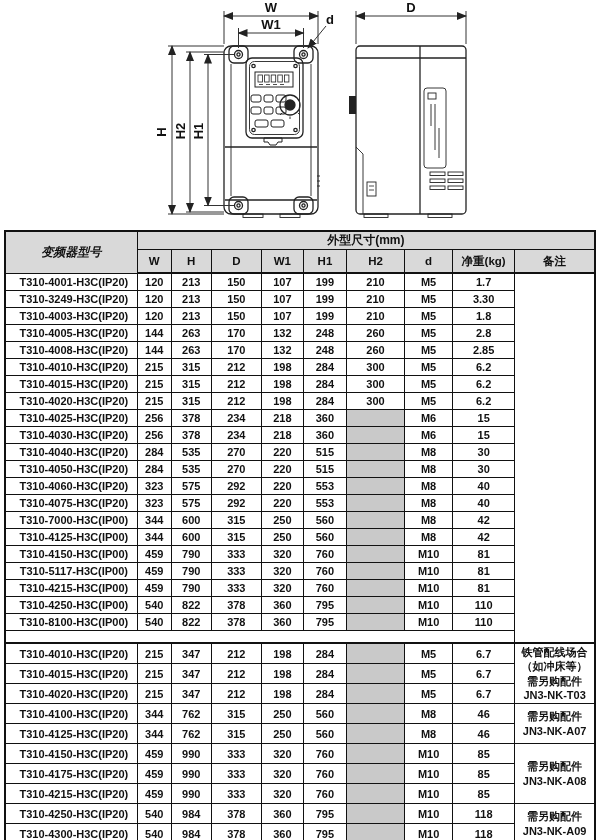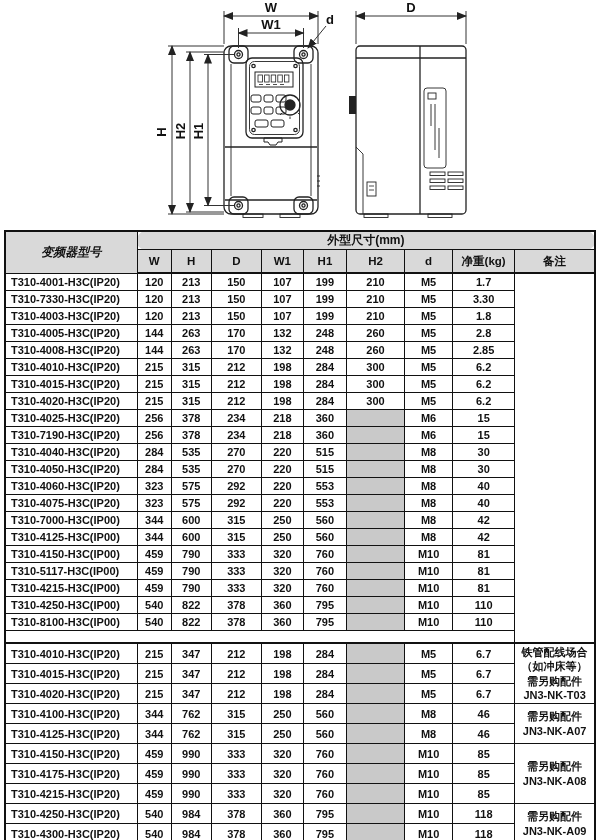--- a/index.html
+++ b/index.html
@@ -14,25 +14,25 @@
 
   table.dim{
     border-collapse:collapse;table-layout:fixed;
     margin-left:4px;width:592px;border:2px solid #111;
   }
   th,td{
     border:1px solid #111;padding:0;text-align:center;
     font-weight:bold;overflow:hidden;white-space:nowrap;
   }
   thead th{background:#d9d9d9;}
-  th.group-h{font-size:12px;height:15px;border-radius:9px;}
+  th.group-h{font-size:12px;height:15px;}
   th.model-h{font-size:12px;font-style:italic;}
   tr.subhead th{font-size:11.5px;height:22px;border-bottom:2px solid #111;}
   td{font-size:11px;height:16px;}
-  td.model{text-align:left;padding-left:5px;}
+  td.model{text-align:center;padding-left:5px;}
   td.empty-gray{background:#c9c9c9;}
   td.remark{font-size:11px;line-height:1.3;white-space:normal;vertical-align:middle;}
   tr.sep td{height:11px;border-top:1px solid #111;border-bottom:none;border-right:none;}
   tr.sec2-start td{border-top:2px solid #111;}
   tr.s2 td{height:19px;}
 </style>
 </head>
 <body>
 
 <div class="diagram-wrap">
@@ -227,21 +227,21 @@
         <td>213</td>
         <td>150</td>
         <td>107</td>
         <td>199</td>
         <td>210</td>
         <td>M5</td>
         <td>1.7</td>
         <td class="remark" rowspan="22"></td>
       </tr>
       <tr>
-        <td class="model">T310-7330-H3C(IP20)</td>
+        <td class="model">T310-3249-H3C(IP20)</td>
         <td>120</td>
         <td>213</td>
         <td>150</td>
         <td>107</td>
         <td>199</td>
         <td>210</td>
         <td>M5</td>
         <td>3.30</td>
       </tr>
       <tr>
@@ -315,21 +315,21 @@
         <td>256</td>
         <td>378</td>
         <td>234</td>
         <td>218</td>
         <td>360</td>
         <td class="empty-gray"></td>
         <td>M6</td>
         <td>15</td>
       </tr>
       <tr>
-        <td class="model">T310-7190-H3C(IP20)</td>
+        <td class="model">T310-4030-H3C(IP20)</td>
         <td>256</td>
         <td>378</td>
         <td>234</td>
         <td>218</td>
         <td>360</td>
         <td class="empty-gray"></td>
         <td>M6</td>
         <td>15</td>
       </tr>
       <tr>

